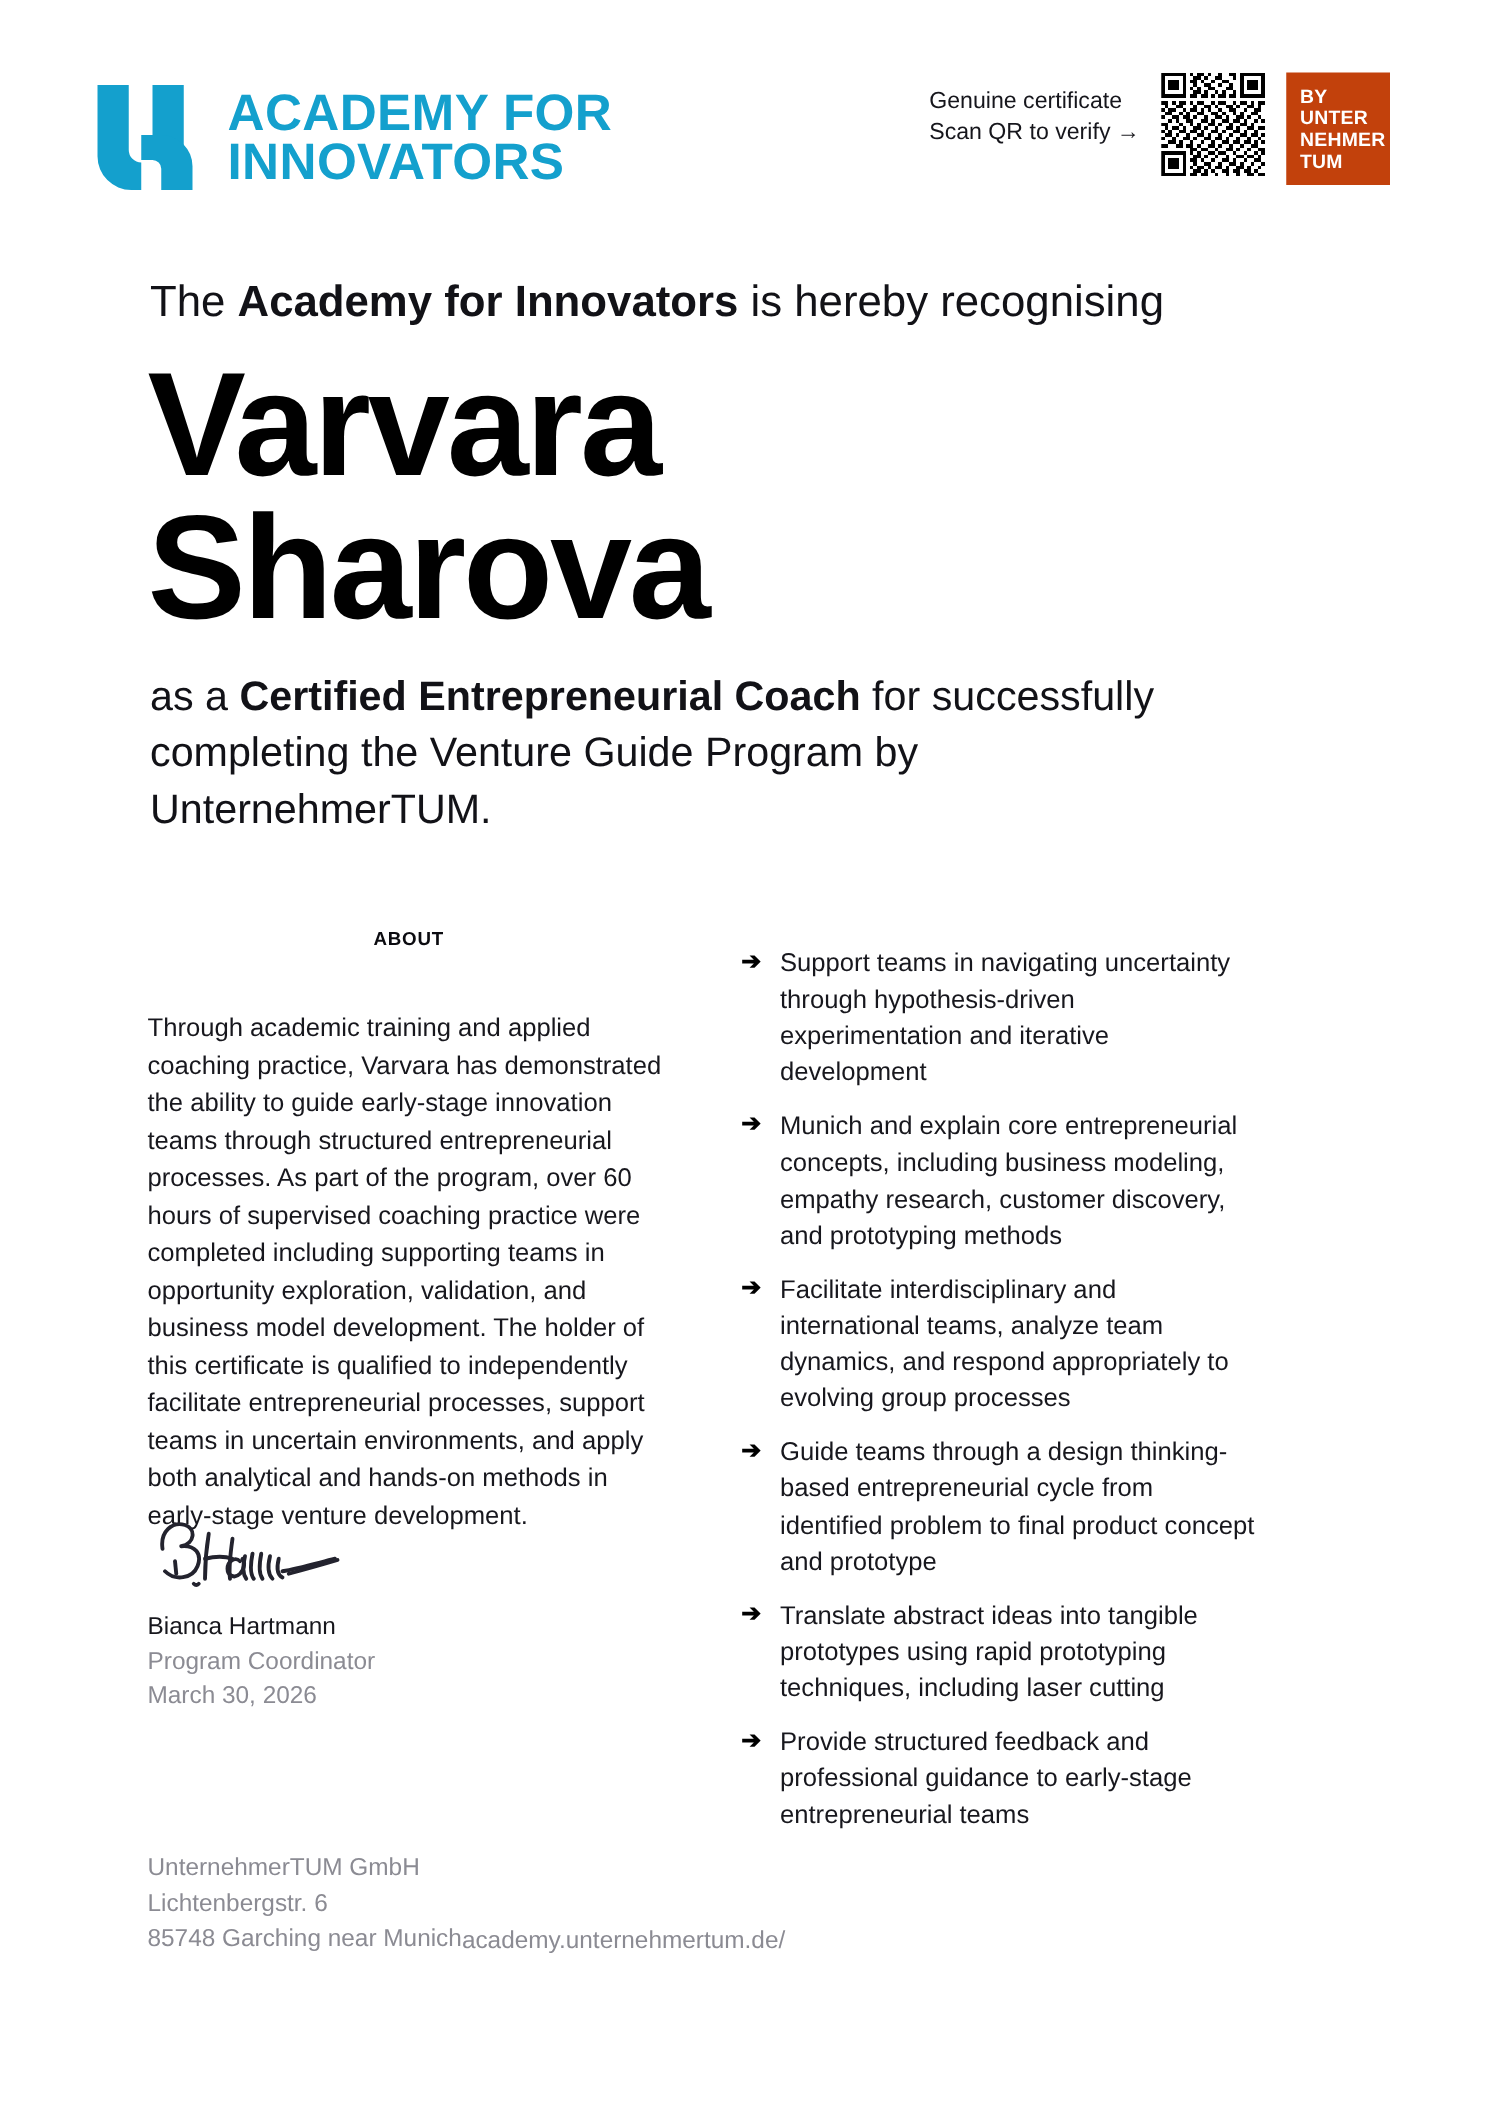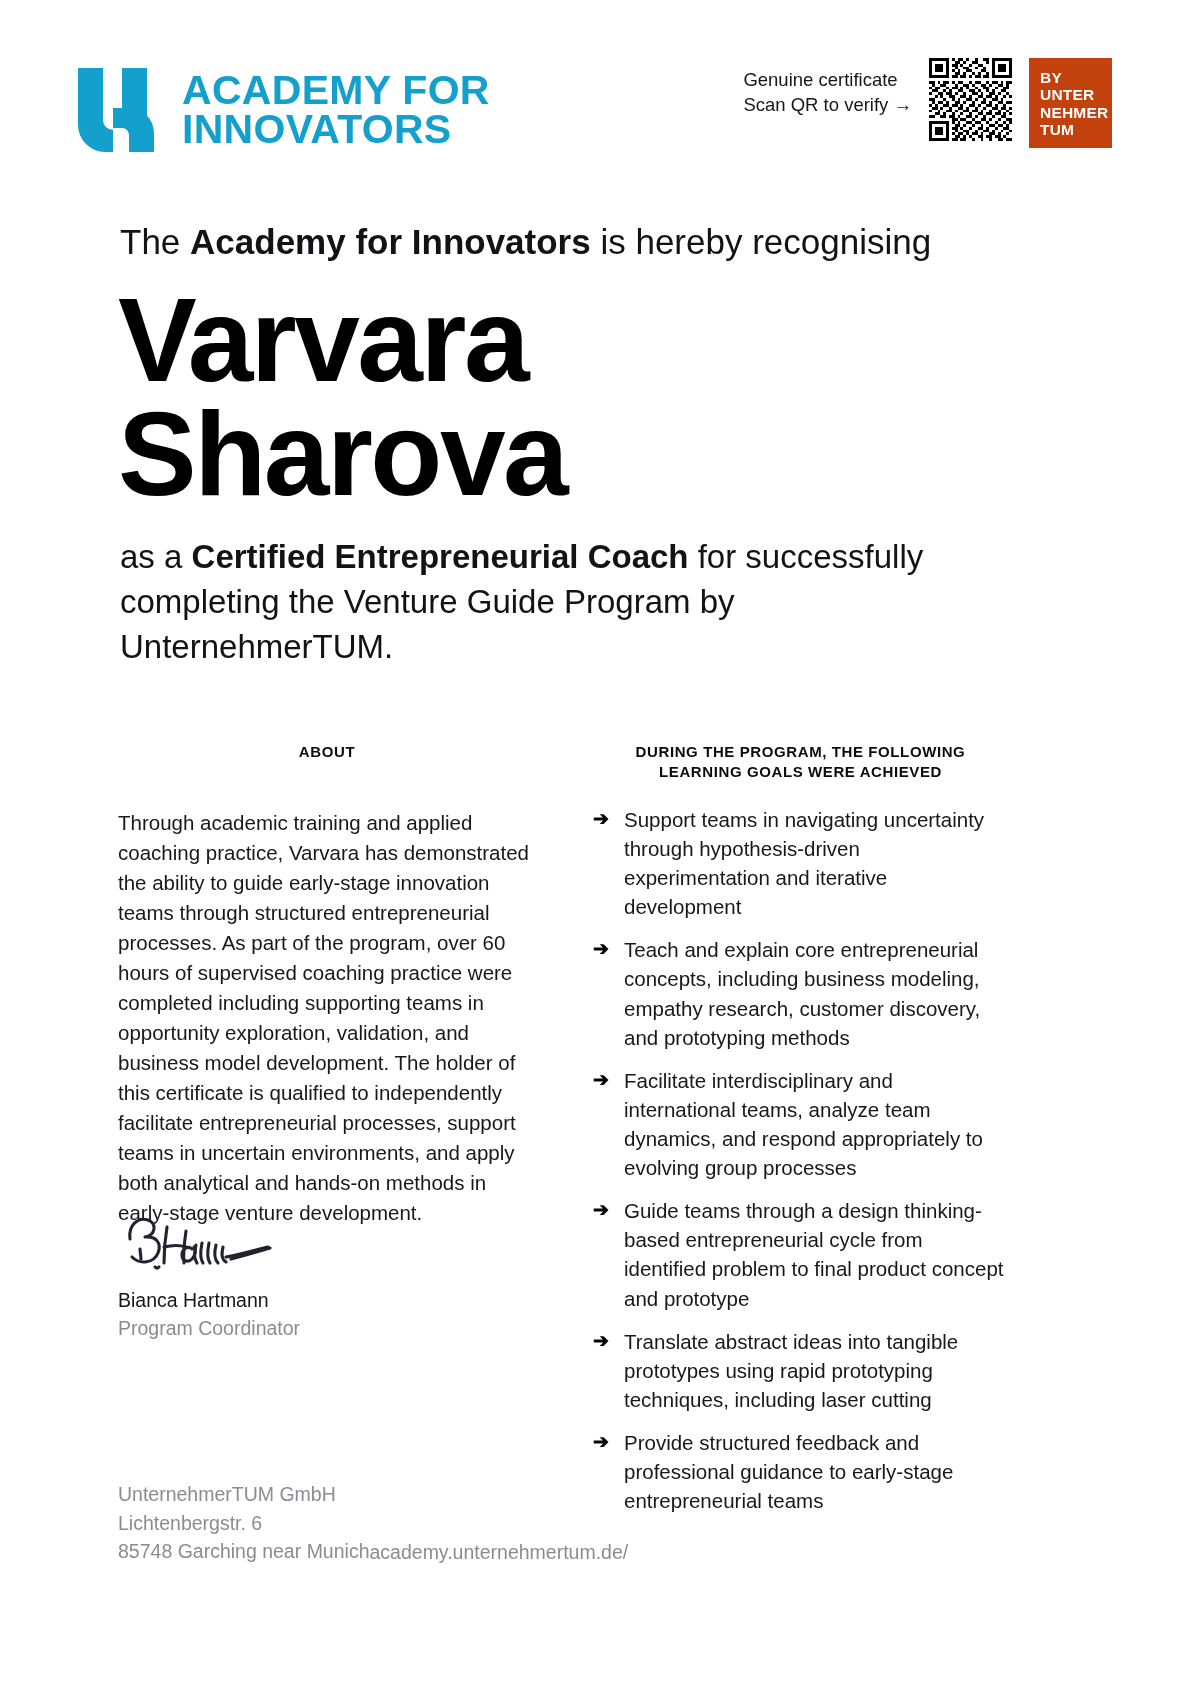--- a/index.html
+++ b/index.html
@@ -509,29 +509,28 @@
 </div>
 
 <div class="columns">
 
   <div class="col-about">
     <div class="section-title">ABOUT</div>
     <div class="about-body">Through academic training and applied coaching practice, Varvara has demonstrated the ability to guide early-stage innovation teams through structured entrepreneurial processes. As part of the program, over 60 hours of supervised coaching practice were completed including supporting teams in opportunity exploration, validation, and business model development. The holder of this certificate is qualified to independently facilitate entrepreneurial processes, support teams in uncertain environments, and apply both analytical and hands-on methods in early-stage venture development.</div>
   </div>
 
   <div class="col-goals">
-    <div class="section-title">DURING THE PROGRAM, THE FOLLOWING LEARNING GOALS WERE ACHIEVED</div>
     <ul class="goals-list">
       <li class="goal-item">
         <span class="goal-arrow">➔</span>
         <span>Support teams in navigating uncertainty through hypothesis-driven experimentation and iterative development</span>
       </li>
       <li class="goal-item">
         <span class="goal-arrow">➔</span>
-        <span>Teach and explain core entrepreneurial concepts, including business modeling, empathy research, customer discovery, and prototyping methods</span>
+        <span>Munich and explain core entrepreneurial concepts, including business modeling, empathy research, customer discovery, and prototyping methods</span>
       </li>
       <li class="goal-item">
         <span class="goal-arrow">➔</span>
         <span>Facilitate interdisciplinary and international teams, analyze team dynamics, and respond appropriately to evolving group processes</span>
       </li>
       <li class="goal-item">
         <span class="goal-arrow">➔</span>
         <span>Guide teams through a design thinking-based entrepreneurial cycle from identified problem to final product concept and prototype</span>
       </li>
       <li class="goal-item">
@@ -562,20 +561,21 @@
         <path d="M91 38 C89 48 89 54 92 58"></path>
         <path d="M98 40 C96 48 96 54 100 58"></path>
         <path d="M105 42 C103 50 104 55 108 57"></path>
         <path d="M108 52 C120 50 134 46 150 42"></path>
         <path d="M113 54 C128 50 142 46 152 43"></path>
       </g>
     </svg>
   </span>
   <div class="sig-name">Bianca Hartmann</div>
   <div class="sig-role">Program Coordinator</div>
+  <div class="sig-date">March 30, 2026</div>
 </div>
 
 <div class="footer">
   <div class="footer-address">
     <div>UnternehmerTUM GmbH</div>
     <div>Lichtenbergstr. 6</div>
     <div>85748 Garching near Munich</div>
   </div>
   <div class="footer-site">academy.unternehmertum.de/</div>
 </div>

